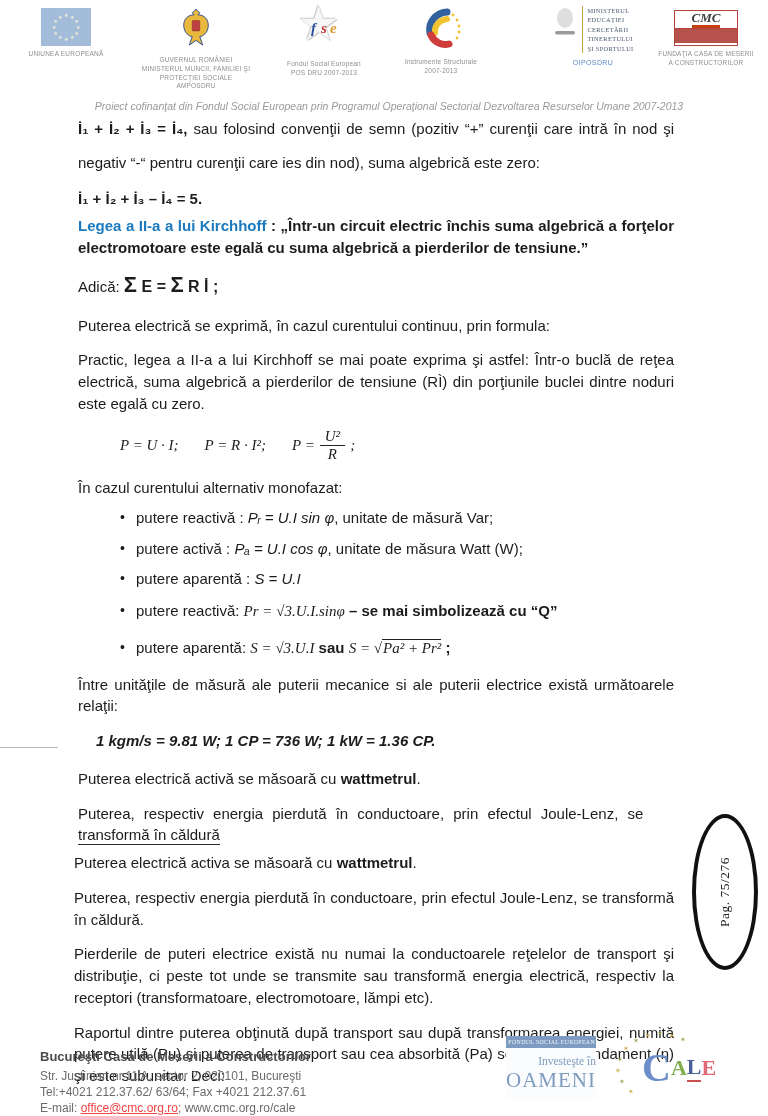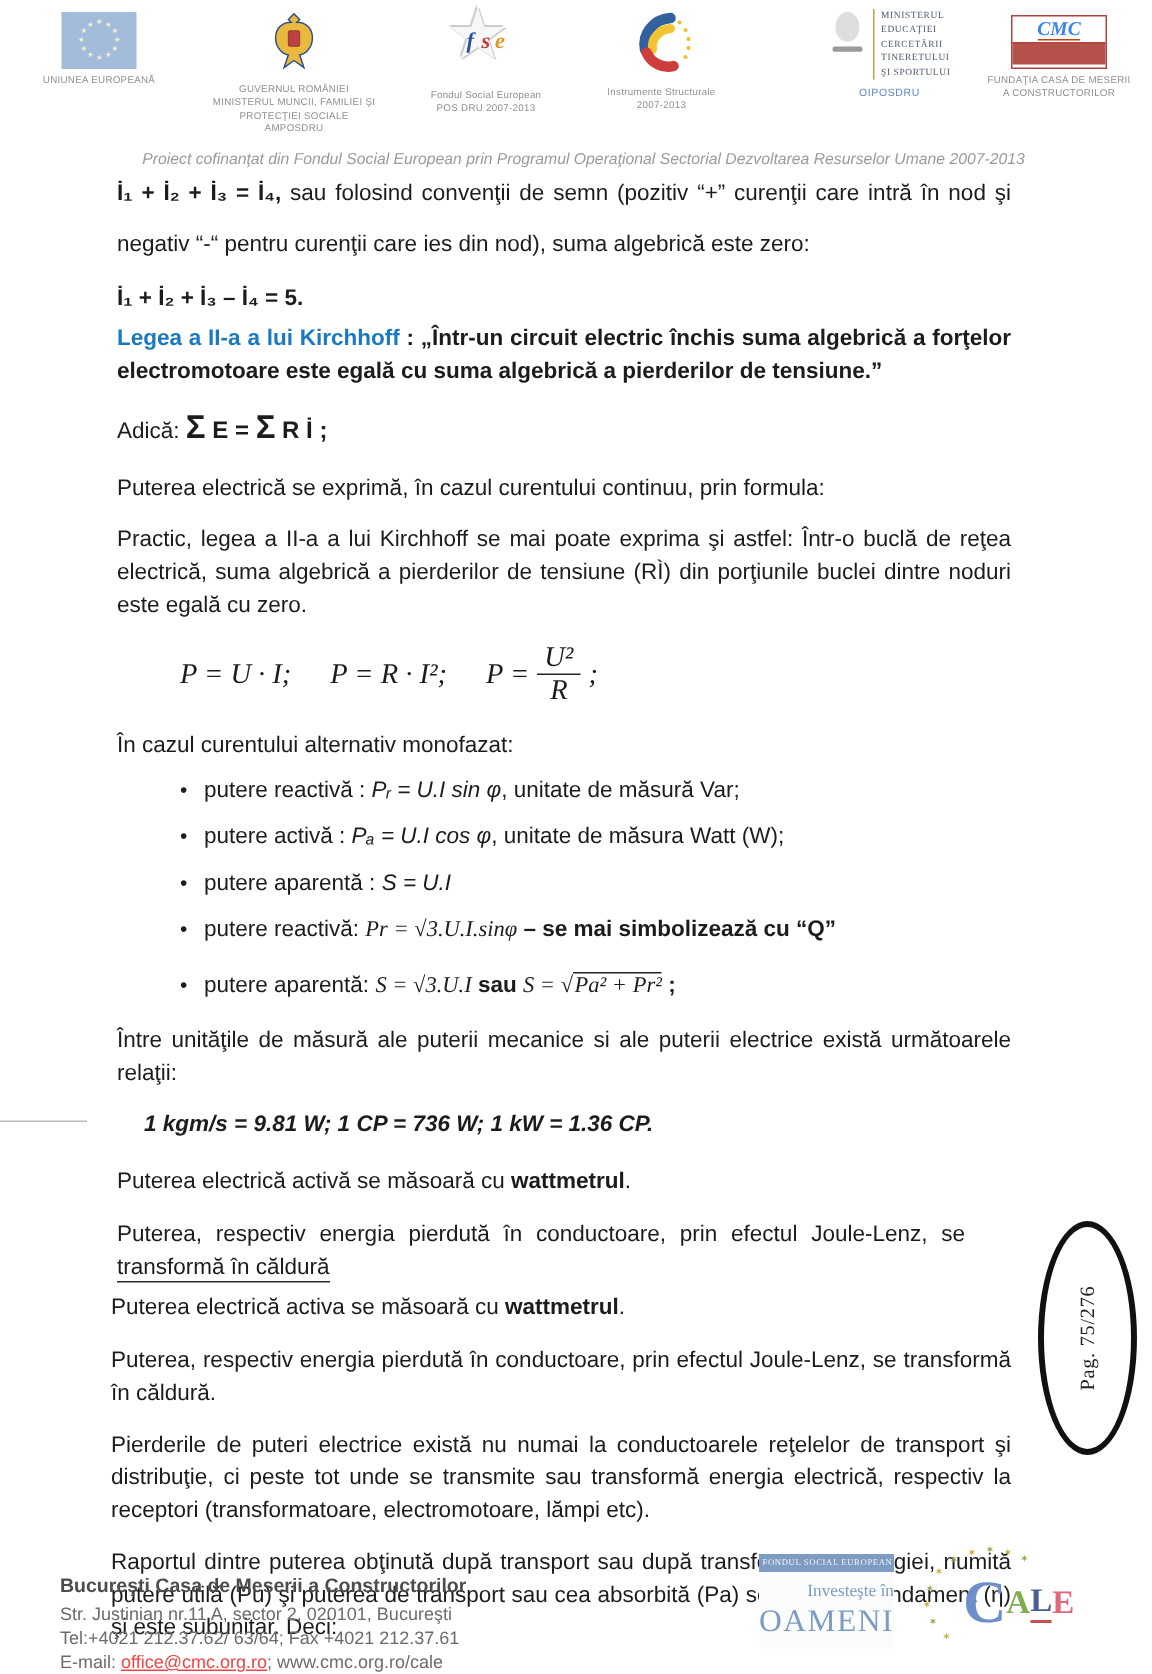--- a/index.html
+++ b/index.html
@@ -25,42 +25,42 @@
   .lb-instr{left:386px;width:110px;}
   .lb-min{left:528px;width:130px;}
   .min-row{display:flex;align-items:flex-start;justify-content:center;gap:4px;}
   .min-txt{border-left:1.5px solid #caa23c;padding-left:4px;text-align:left;}
   .min-txt div{font-size:6.3px;color:#4a5a6e;letter-spacing:.4px;line-height:1.5;font-family:"Liberation Serif",serif;}
   .min-cap{font-size:7px;color:#5b87c5;margin-top:6px;letter-spacing:.4px;}
   .lb-cmc{left:652px;width:108px;}
   .cmc-box{width:62px;height:34px;margin:4px auto 0;border:1.5px solid #b5423e;background:#fff;}
   .cmc-top{height:17px;display:flex;align-items:center;justify-content:center;}
   .cmc-top span{font-family:"Liberation Serif",serif;font-style:italic;font-weight:bold;
-                font-size:13px;color:#3b82f6;border-bottom:1px solid #c2410c;line-height:1.1;}
+                font-size:13px;color:#404040;border-bottom:3px solid #c2410c;line-height:1.1;}
   .cmc-bot{height:14px;background:#b5524b;border-top:1.5px solid #b5423e;}
 
   
   .cofinance{position:absolute;top:100px;left:60px;right:50px;text-align:center;
              font-size:10.5px;font-style:italic;color:#9a9a9a;}
 
   
   .content{position:absolute;top:112px;left:78px;width:596px;font-size:15px;line-height:1.45;}
   .jt{text-align:justify;}
   .p1{line-height:2.25;margin:0 0 2px;}
   .bold{font-weight:bold;}
   .p2{font-weight:bold;margin:8px 0 4px;}
   .law{font-weight:bold;margin:6px 0 8px;}
   .law .blue{color:#1b7abf;}
   .adica{margin:10px 0 14px;}
   .adica .sg{font-weight:bold;font-size:22px;}
   .adica .fm{font-weight:bold;font-size:16px;}
   .para{margin:0 0 13px;}
   .sf{font-family:"Liberation Serif",serif;font-style:italic;}
   .formula-row{margin:6px 0 14px 42px;font-family:"Liberation Serif",serif;font-style:italic;
-               font-size:19px;display:flex;align-items:center;gap:26px;}
+               font-size:15px;display:flex;align-items:center;gap:26px;}
   .frac{display:inline-block;vertical-align:middle;text-align:center;line-height:1.15;}
   .frac .num{display:block;border-bottom:1.3px solid #222;padding:0 5px;}
   .frac .den{display:block;padding:0 5px;}
   .intro{margin:2px 0 8px;}
   ul.blt{list-style:none;margin:0 0 10px;padding:0;}
   ul.blt li{position:relative;padding-left:58px;margin-bottom:9px;}
   ul.blt li::before{content:"•";position:absolute;left:42px;top:0;font-size:14px;}
   ul.blt3 li{margin-bottom:14px;}
   .it{font-style:italic;}
   .bld2{font-weight:bold;}

